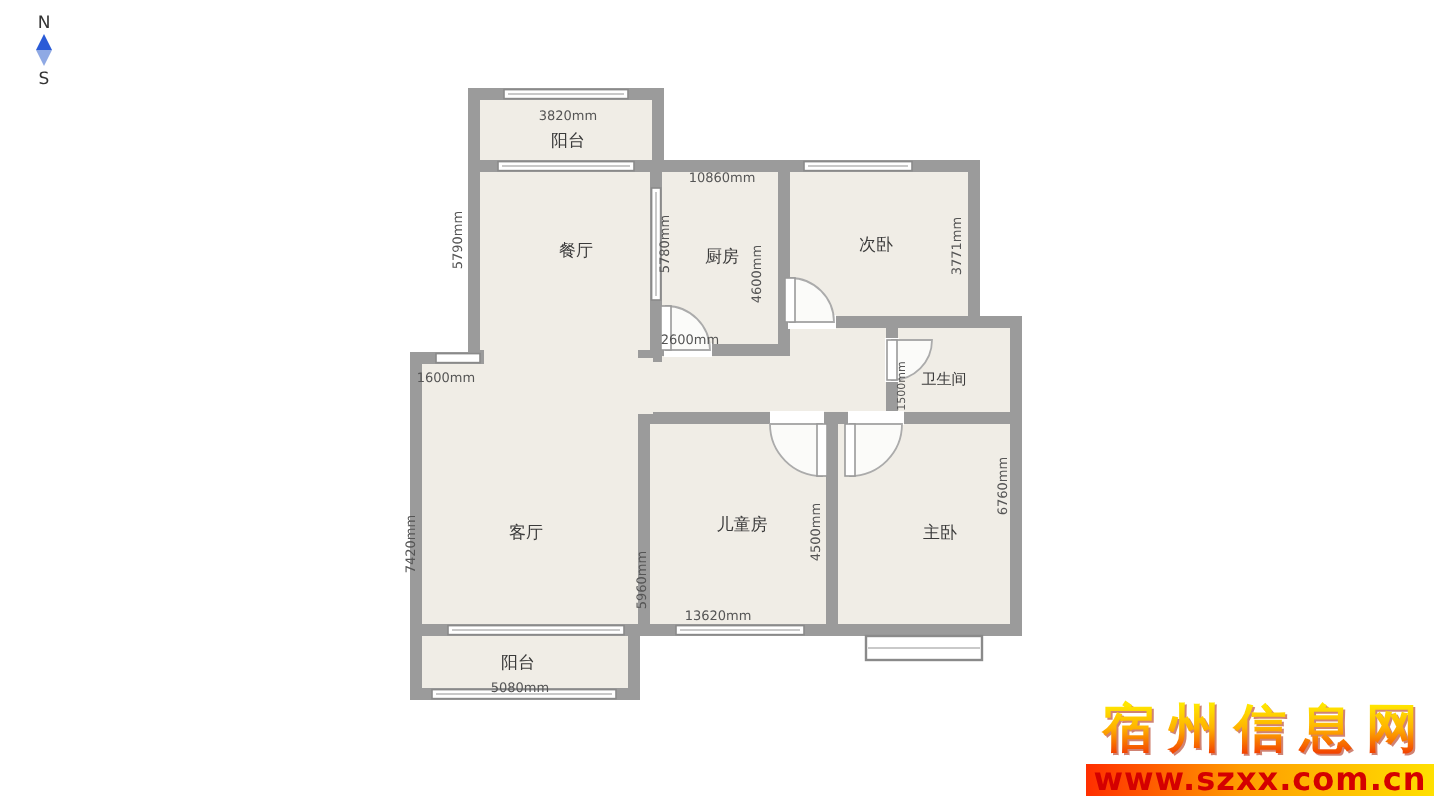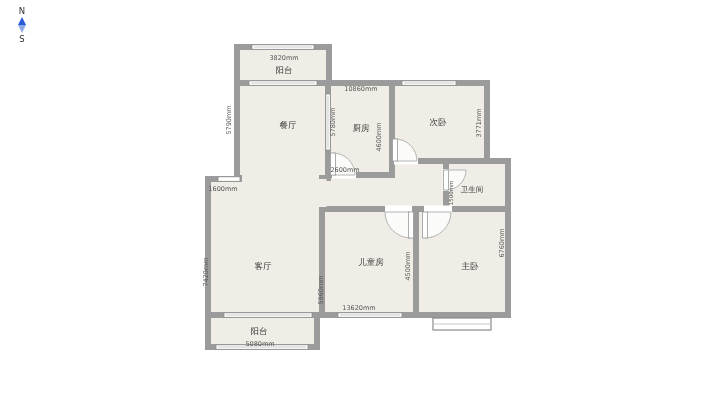--- a/index.html
+++ b/index.html
@@ -134,14 +134,18 @@
       <text class="dm" x="480.5" y="123" transform="rotate(-90 480.5 123)">3771mm</text>
       <text class="dm-sm" x="452.5" y="193" transform="rotate(-90 452.5 193)">1500mm</text>
       <text class="dm" x="207.5" y="272" transform="rotate(-90 207.5 272)">7420mm</text>
       <text class="dm" x="323" y="290" transform="rotate(-90 323 290)">5960mm</text>
       <text class="dm" x="410" y="266" transform="rotate(-90 410 266)">4500mm</text>
       <text class="dm" x="503.5" y="243" transform="rotate(-90 503.5 243)">6760mm</text>
     </g>
   </svg>
 
   
+  <div class="watermark">
+    <div class="wm-title">宿州信息网</div>
+    <div class="wm-url">www.szxx.com.cn</div>
+  </div>
 
 </div>
 
 </body></html>

